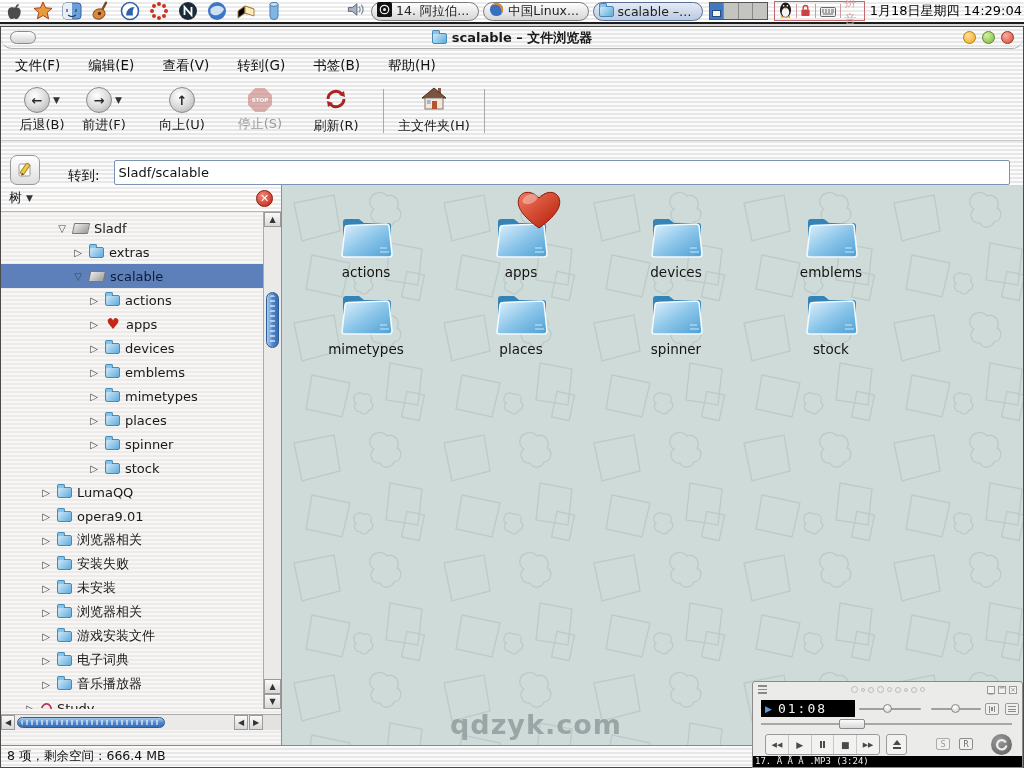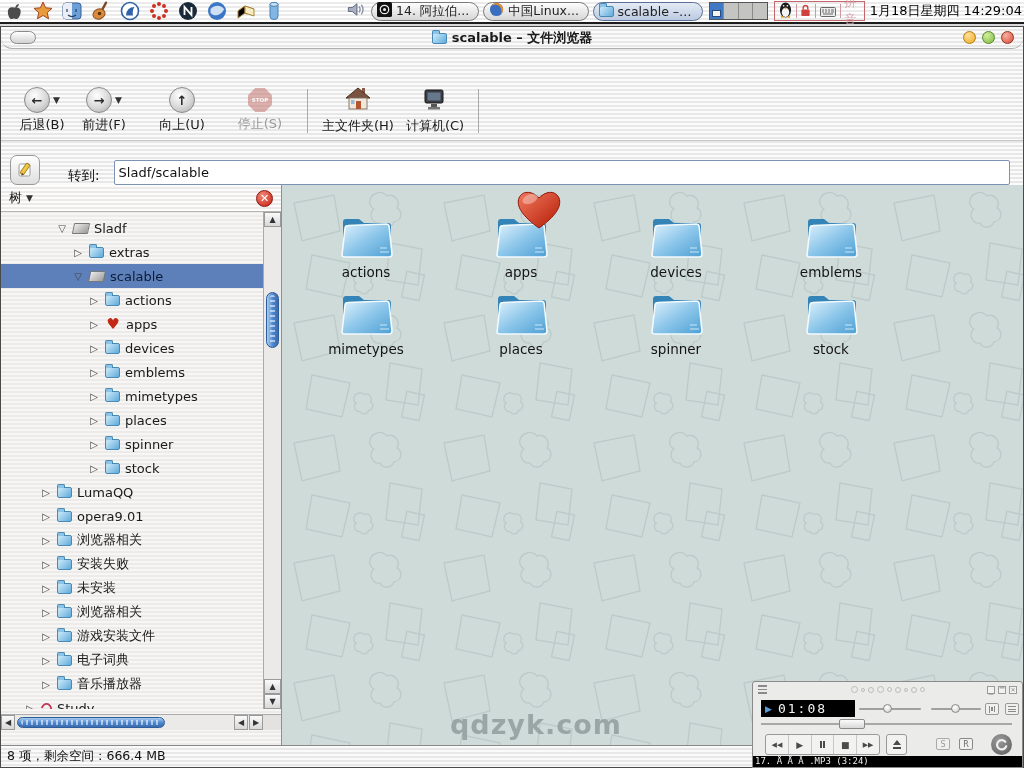--- a/index.html
+++ b/index.html
@@ -344,20 +344,28 @@
         <span>scalable – 文件浏览器</span>
       </div>
       <div id="shadebtn"></div>
       <div id="winbtns">
         <div class="winbtn" id="btn-min"></div>
         <div class="winbtn" id="btn-max"></div>
         <div class="winbtn" id="btn-close"></div>
       </div>
     </div>
 
+    <div id="menubar">
+      <span>文件(F)</span>
+      <span>编辑(E)</span>
+      <span>查看(V)</span>
+      <span>转到(G)</span>
+      <span>书签(B)</span>
+      <span>帮助(H)</span>
+    </div>
 
     <div id="toolbar">
       <div class="tbtn">
         <span class="dropwrap">
             <span class="circle-ic">←</span>
             <span class="ddarrow">▼</span>
           </span>
         <span>后退(B)</span>
       </div>
       <div class="tbtn">
@@ -367,40 +375,40 @@
           </span>
         <span>前进(F)</span>
       </div>
       <div class="tbtn" style="margin-left:16px;">
         <span class="circle-ic">↑</span>
         <span>向上(U)</span>
       </div>
       <div class="tbtn disabled" style="margin-left:16px;">
         <span class="stop-oct">STOP</span>
         <span>停止(S)</span>
+      </div>
+      <div class="tbtn" style="margin-left:14px;">
+        <span><svg width="24" height="24" viewBox="0 0 24 24">
+              <path d="M20 12a8 8 0 0 1-13.5 5.5" stroke="#a82420" stroke-width="3" fill="none"></path>
+              <path d="M4 12a8 8 0 0 1 13.5-5.5" stroke="#a82420" stroke-width="3" fill="none"></path>
+              <polygon points="3,14 9,16 4,20" fill="#a82420"></polygon>
+              <polygon points="21,10 15,8 20,4" fill="#a82420"></polygon>
+            </svg></span>
+        <span>刷新(R)</span>
       </div>
       <div class="tsep" style="margin-left:16px;"></div>
       <div class="tbtn">
         <span><svg width="26" height="25" viewBox="0 0 26 25">
               <rect x="17" y="2" width="3" height="6" fill="#8a5a4a"></rect>
               <polygon points="13,2 25,12 1,12" fill="#7a5240" stroke="#4a3020"></polygon>
               <rect x="4" y="12" width="18" height="11" fill="#f0e8dc" stroke="#8a7a6a"></rect>
               <rect x="11" y="15" width="5" height="8" fill="#b4552f"></rect>
               <rect x="6" y="14" width="3.5" height="4" fill="#9ab8d8"></rect>
             </svg></span>
         <span>主文件夹(H)</span>
-      </div>
-      <div class="tbtn">
-        <span><svg width="26" height="24" viewBox="0 0 26 24">
-              <rect x="3" y="3" width="18" height="13" rx="1.5" fill="#3c3c44" stroke="#1a1a1a"></rect>
-              <rect x="5.5" y="5.5" width="13" height="8" fill="#66788c"></rect>
-              <rect x="9" y="17" width="6" height="3" fill="#555"></rect>
-              <rect x="6" y="20" width="12" height="2.5" fill="#777"></rect>
-            </svg></span>
-        <span>计算机(C)</span>
       </div>
       <div class="tsep"></div>
     </div>
 
     <div id="locbar">
       <div id="notebtn">
         <svg width="16" height="16" viewBox="0 0 16 16">
             <rect x="2" y="2" width="11" height="12" rx="1.5" fill="#fbfbf8" stroke="#9a9a9a"></rect>
             <rect x="6" y="1" width="4" height="12" rx="1" fill="#f0c84a" stroke="#a8861e" transform="rotate(35 8 7)"></rect>
             <polygon points="4.2,13.6 7,12.4 5,10.8" fill="#6a4a20"></polygon>

